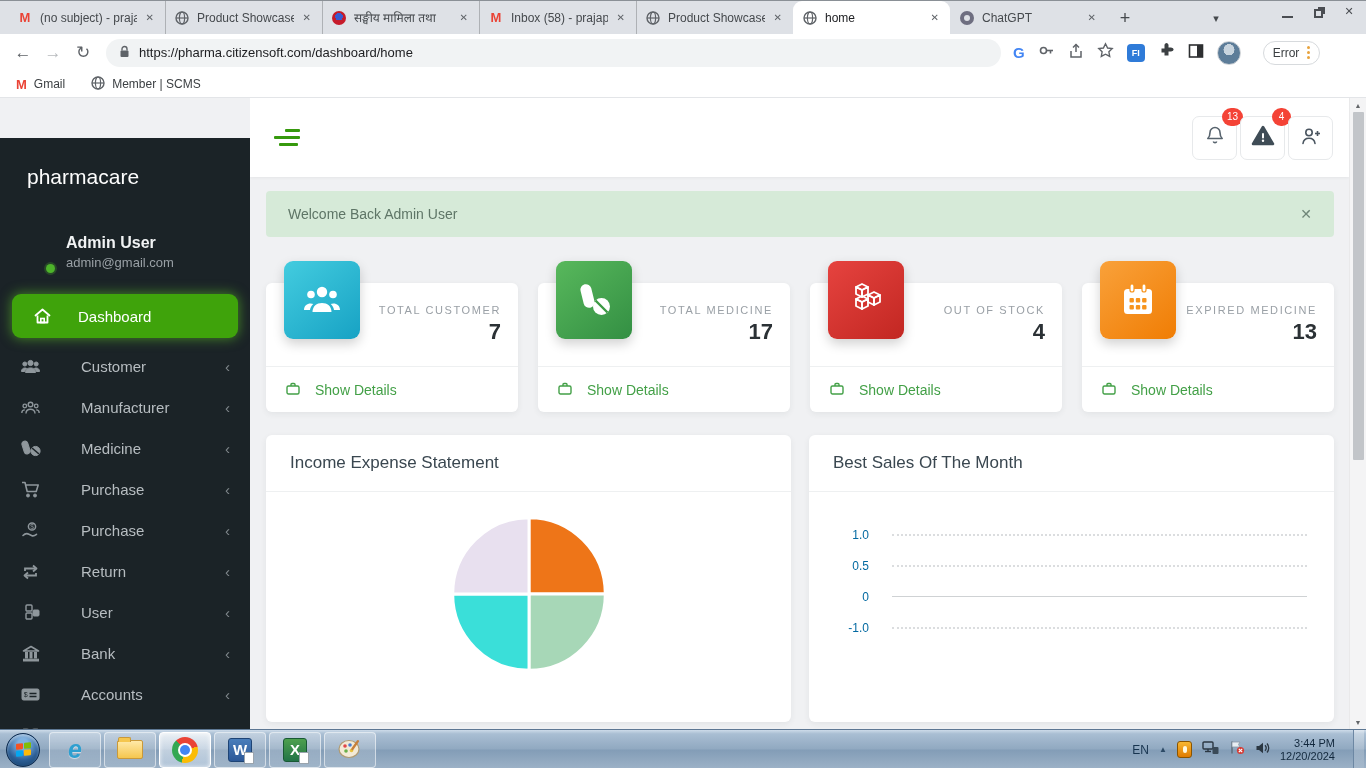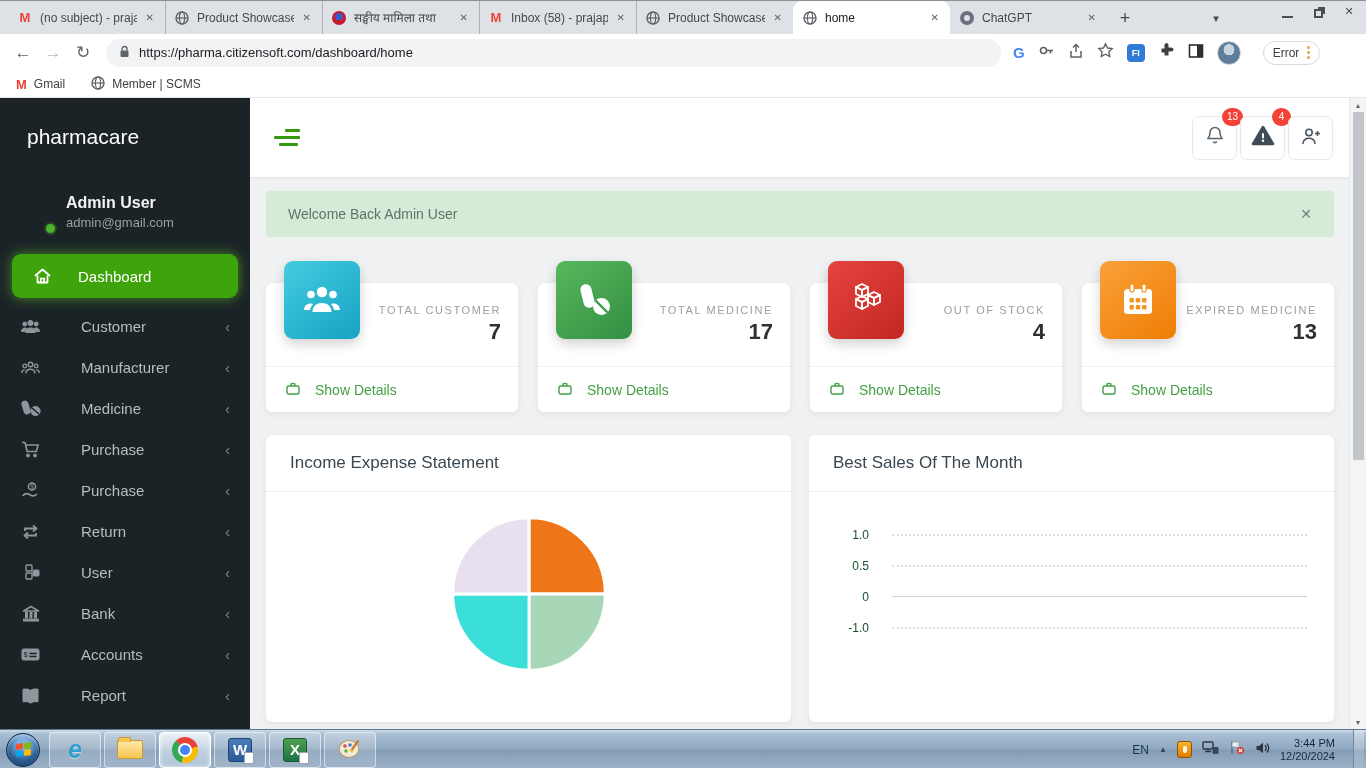--- a/index.html
+++ b/index.html
@@ -38,21 +38,21 @@
   .avatar { width:24px; height:24px; border-radius:50%; background:radial-gradient(circle at 50% 35%, #c8d4de 0 30%, #5d7d99 31% 100%); border:1px solid #cfd3d7; }
   .error-pill { display:flex; align-items:center; gap:8px; border:1px solid #d7dadd; border-radius:15px; padding:4px 9px; font-size:12px; color:#3c4043; margin-left:9px; }
   .kebab { display:flex; flex-direction:column; gap:2px; }
   .kebab i { width:3px; height:3px; border-radius:50%; background:#e8a33d; }
 
   .bookmarks { height:27px; background:#fff; border-bottom:1px solid #e3e5e8; display:flex; align-items:center; gap:26px; padding-left:16px; font-size:12px; color:#3c4043; }
   .bm { display:flex; align-items:center; gap:7px; }
 
   
   .app { display:flex; height:631px; }
-  .sidebar { width:250px; background:#1b2327; flex-shrink:0; overflow:hidden; }
+  .sidebar { width:250px; background:#1b2327; flex-shrink:0; overflow:hidden;margin-top:40px; }
   .brand { color:#fdfdfd; font-size:21px; padding:27px 0 0 27px; }
   .userblk { margin:45px 0 0 66px; position:relative; }
   .uname { color:#f1f3f4; font-size:16px; font-weight:bold; }
   .uemail { color:#99a0a5; font-size:13px; margin-top:3px; }
   .udot { position:absolute; left:-20px; top:30px; width:9px; height:9px; border-radius:50%; background:#4db32a; box-shadow:0 0 0 2px rgba(77,179,42,.25); }
   .nav-active { margin:24px 12px 0 12px; height:44px; background:#3fa30b; border-radius:9px; display:flex; align-items:center; gap:13px; padding:0 17px; color:#fff; font-size:15px; box-shadow:0 0 12px 1px rgba(96,200,40,.55); }
   .navlist { margin-top:8px; }
   .nitem { height:41px; display:flex; align-items:center; padding:0 20px 0 17px; color:#b7bdc1; font-size:15px;gap:28px; }
   .nicon { width:27px; margin-right:9px; display:flex; justify-content:center; align-items:center; }
   .nicon svg { fill:#8f979c; stroke:#8f979c; }
@@ -84,21 +84,21 @@
   .slabel { color:#9aa0a6; font-size:11px; letter-spacing:1.6px; }
   .svalue { color:#2b3135; font-size:22px; font-weight:bold; margin-top:3px; }
   .sfoot { height:45px; display:flex; align-items:center; gap:15px; padding:0 20px; color:#43a047; font-size:14px; }
 
   .charts { display:flex; gap:18px; margin-top:23px; }
   .chart-card { flex:1; background:#fff; border-radius:6px; height:287px; box-shadow:0 2px 6px rgba(40,50,60,.07); overflow:hidden; }
   .ctitle { height:57px; display:flex; align-items:center; padding:0 24px; font-size:17px; color:#3a4750; border-bottom:1px solid #eef0f1; }
   .pie-wrap { display:flex; justify-content:center; padding-top:14px; }
   .axis { padding:27px 26px 0 27px; }
   .arow { height:31px; display:flex; align-items:center; }
-  .albl { width:33px; text-align:right; font-size:12px; color:#14532d; margin-right:23px; flex-shrink:0; }
+  .albl { width:33px; text-align:right; font-size:12px; color:#0369a1; margin-right:23px; flex-shrink:0; }
   .aline { flex:1; border-top:2px dotted #dbdddf; margin-right:1px; }
   .aline.solid { border-top:1px solid #ccc f; border-top:1px solid #cfd2d4; }
 
   .pagescroll { width:17px; background:#f4f4f5; border-left:1px solid #e9e9ea; display:flex; flex-direction:column; align-items:center; flex-shrink:0; }
   .psarr { height:14px; display:flex; align-items:center; font-size:7px; color:#636669; }
   .psthumb { width:11px; height:348px; background:#c2c5c9; border-radius:1px; }
   .pstrack { flex:1; }
 
   
   .taskbar { height:40px; background:linear-gradient(#cddbe9 0%, #a9bed3 10%, #91a9c1 48%, #839dB7 52%, #9db2c7 100%); border-top:1px solid #5d7793; display:flex; align-items:center; padding:0 0 0 4px; }

